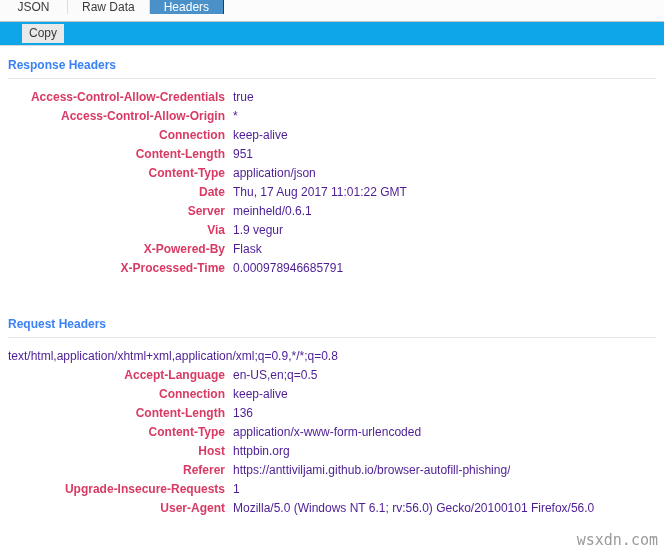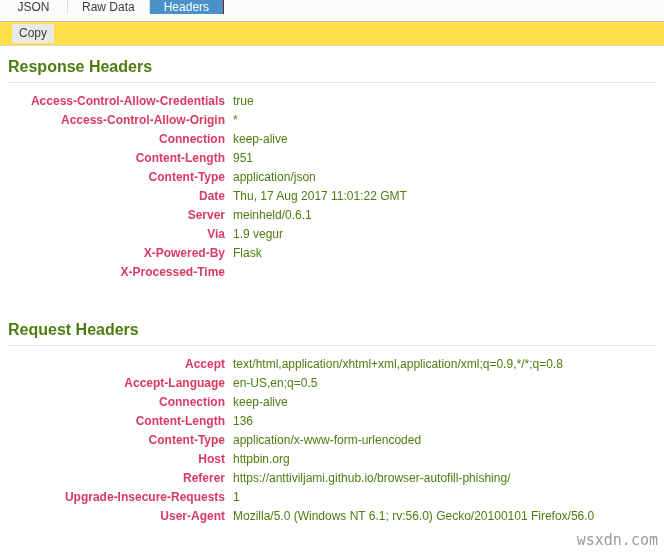--- a/index.html
+++ b/index.html
@@ -48,45 +48,45 @@
   .tabbar-filler {
     flex: 1;
     background: #fbfbfb;
   }
 
   
   .toolbar {
     display: flex;
     align-items: center;
     height: 24px;
-    background: #fde047;
+    background: #0ea5e9;
     border-bottom: 1px solid #d8d8d8;
     box-sizing: border-box;
-    padding-left: 12px;
+    padding-left: 22px;
   }
   .copy-btn {
     font-size: 12px;
     color: #3b3b3b;
     background: #e9e9e9;
     padding: 2px 7px 3px 7px;
     line-height: 14px;
     border: none;
     cursor: default;
     white-space: nowrap;
   }
 
   
   .content {
     padding: 0;
     background: #ffffff;
   }
   .section-title {
-    font-size: 16px;
+    font-size: 12px;
     font-weight: bold;
-    color: #4d7c0f;
+    color: #3b82f6;
     padding: 12px 0 6px 8px;
   }
   .section-rule {
     height: 1px;
     background: #e6e6e6;
     margin: 0 8px 0 8px;
   }
   .rows {
     padding-top: 9px;
   }
@@ -103,21 +103,21 @@
     text-align: right;
     font-weight: bold;
     font-size: 12px;
     color: #d93a63;
     overflow: hidden;
     margin-left: 28px;
   }
   .hvalue {
     padding-left: 8px;
     font-size: 12px;
-    color: #4d7c0f;
+    color: #4c1d95;
     overflow: hidden;
     text-overflow: clip;
   }
 
   .section-gap {
     height: 27px;
   }
 
   
   .watermark {
@@ -187,32 +187,32 @@
       <div class="hrow">
         <div class="hname">Via</div>
         <div class="hvalue">1.9 vegur</div>
       </div>
       <div class="hrow">
         <div class="hname">X-Powered-By</div>
         <div class="hvalue">Flask</div>
       </div>
       <div class="hrow">
         <div class="hname">X-Processed-Time</div>
+        <div class="hvalue">0.000978946685791</div>
       </div>
     </div>
   </div>
 
   <div class="section-gap"></div>
 
   <div>
     <div class="section-title">Request Headers</div>
     <div class="section-rule"></div>
     <div class="rows">
       <div class="hrow">
-        <div class="hname">Accept</div>
         <div class="hvalue">text/html,application/xhtml+xml,application/xml;q=0.9,*/*;q=0.8</div>
       </div>
       <div class="hrow">
         <div class="hname">Accept-Language</div>
         <div class="hvalue">en-US,en;q=0.5</div>
       </div>
       <div class="hrow">
         <div class="hname">Connection</div>
         <div class="hvalue">keep-alive</div>
       </div>

